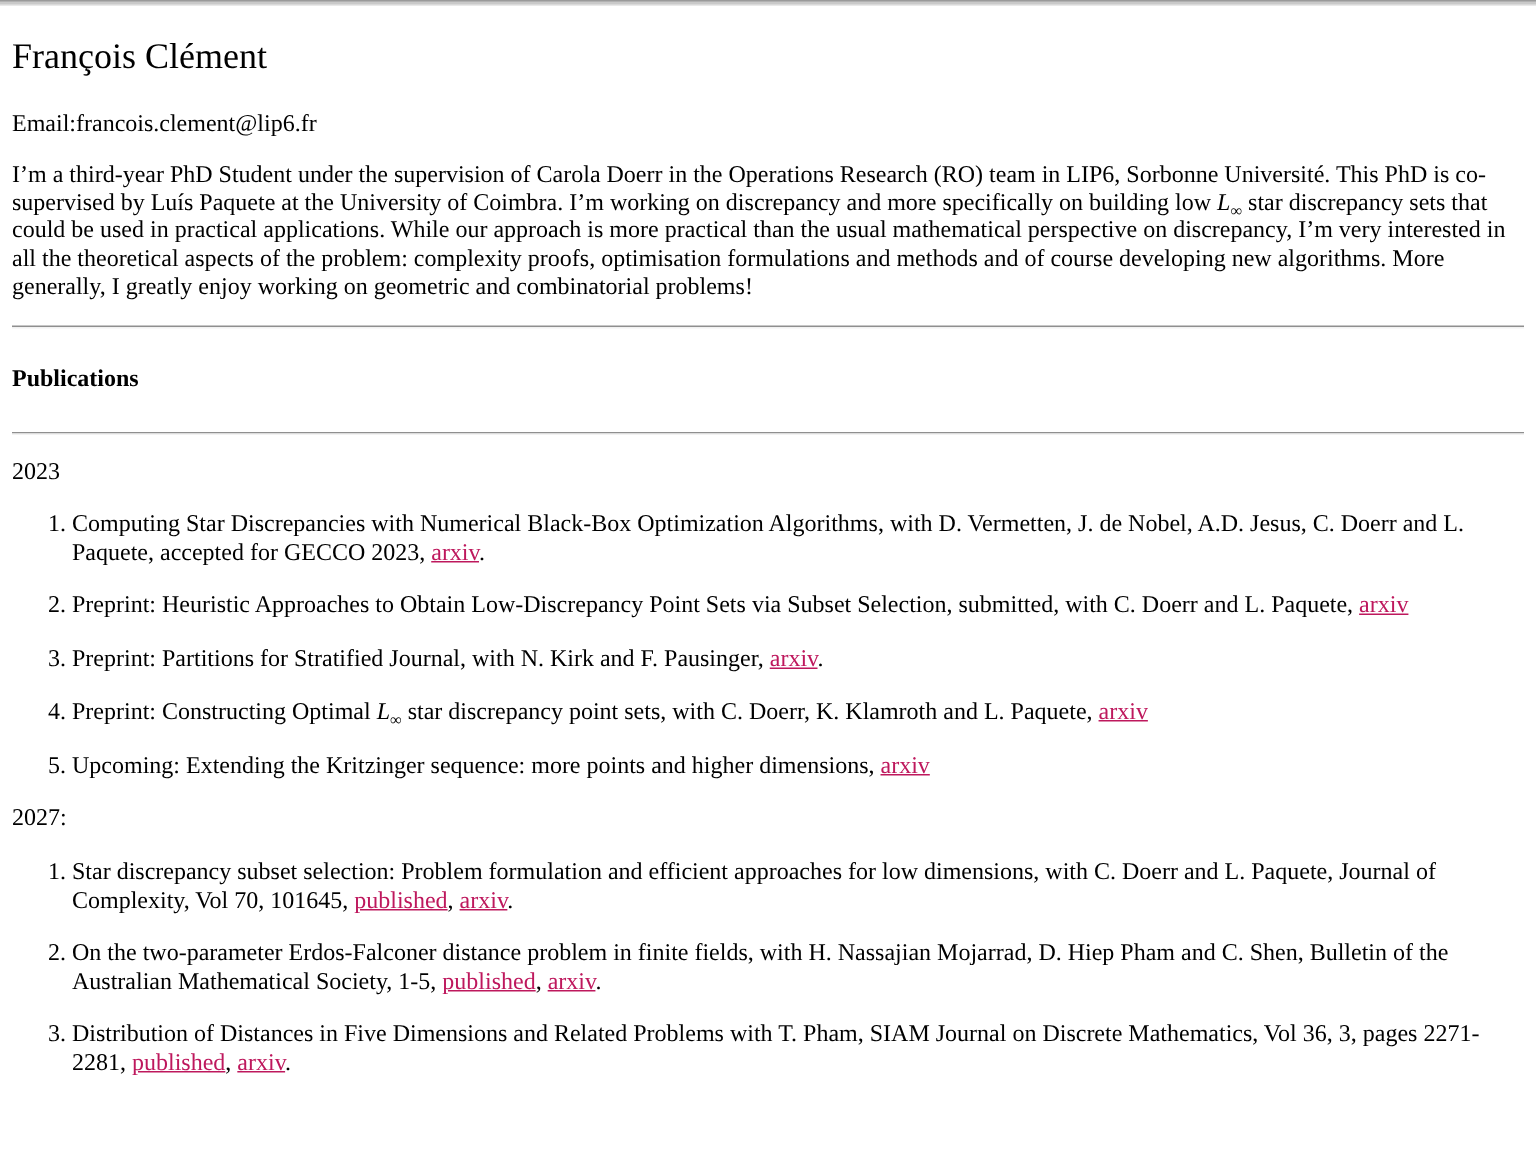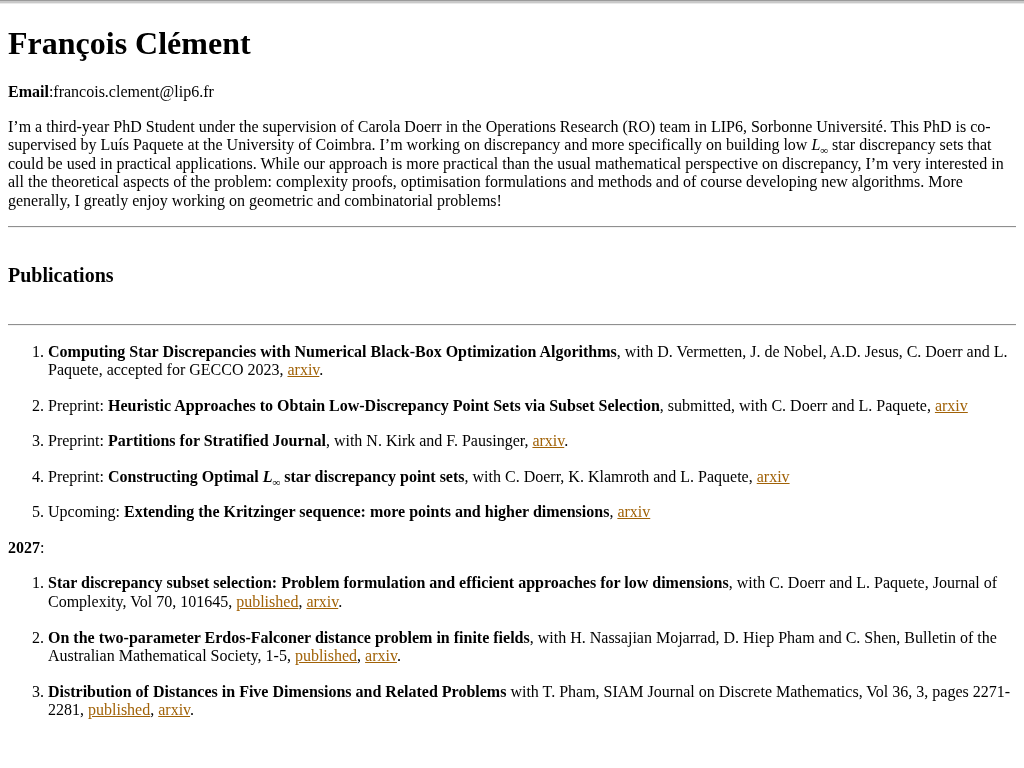--- a/index.html
+++ b/index.html
@@ -14,41 +14,41 @@
   }
   .page { width: 1024px; min-height: 768px; overflow: hidden; }
   .top-rule {
     height: 4px;
     background: #c9c9c9;
     border-top: 1px solid #9a9a9a;
     border-bottom: 1px solid #e9e9e9;
   }
   .content { margin: 0 8px; }
   h1 {
-    font-size: 32px;
-    font-weight: bold;
+    font-size: 24px;
+    font-weight: normal;
     margin: 21px 0;
   }
   h2 {
-    font-size: 20px;
+    font-size: 16px;
     font-weight: bold;
-    margin: 36px 0;
+    margin: 25px 0;
   }
   p { margin: 16px 0; }
   hr {
     border: 0;
     height: 2px;
     border-top: 1px solid #8f8f8f;
     border-bottom: 1px solid #f2f2f2;
     margin: 10px 0;
   }
   ol { margin: 17px 0; padding-left: 40px; }
   li { margin-bottom: 17px; }
-  a { color: #a16207; text-decoration: underline; cursor: pointer; }
-  b { font-weight: bold; }
+  a { color: #be185d; text-decoration: underline; cursor: pointer; }
+  b { font-weight: normal; }
   sub { font-size: 68%; line-height: 0; }
   .math-i { font-style: italic; }
   .year-heading { margin: 16px 0; }
 </style>
 </head>
 <body>
 
 <div class="page">
   <div class="top-rule"></div>
   <div class="content">
@@ -59,20 +59,21 @@
 
     <p class="intro"><span>I’m a third-year PhD Student under the supervision of Carola Doerr in the Operations Research (RO) team in LIP6, Sorbonne Université. This PhD is co-supervised by Luís Paquete at the University of Coimbra. I’m working on discrepancy and more specifically on building low </span><span><i class="math-i">L</i><sub>∞</sub></span><span> star discrepancy sets that could be used in practical applications. While our approach is more practical than the usual mathematical perspective on discrepancy, I’m very interested in all the theoretical aspects of the problem: complexity proofs, optimisation formulations and methods and of course developing new algorithms. More generally, I greatly enjoy working on geometric and combinatorial problems!</span></p>
 
     <hr>
 
     <h2>Publications</h2>
 
     <hr>
 
 
+    <p class="year-heading"><b>2023</b><span></span></p>
 
     <ol>
         <li><b>Computing Star Discrepancies with Numerical Black-Box Optimization Algorithms</b><span>, with D. Vermetten, J. de Nobel, A.D. Jesus, C. Doerr and L. Paquete, accepted for GECCO 2023, </span><a href="#">arxiv</a><span>.</span></li>
         <li><span>Preprint: </span><b>Heuristic Approaches to Obtain Low-Discrepancy Point Sets via Subset Selection</b><span>, submitted, with C. Doerr and L. Paquete, </span><a href="#">arxiv</a></li>
         <li><span>Preprint: </span><b>Partitions for Stratified Journal</b><span>, with N. Kirk and F. Pausinger, </span><a href="#">arxiv</a><span>.</span></li>
         <li><span>Preprint: </span><b>Constructing Optimal </b><b><i class="math-i">L</i><sub>∞</sub></b><b> star discrepancy point sets</b><span>, with C. Doerr, K. Klamroth and L. Paquete, </span><a href="#">arxiv</a></li>
         <li><span>Upcoming: </span><b>Extending the Kritzinger sequence: more points and higher dimensions</b><span>, </span><a href="#">arxiv</a></li>
       </ol>
 
     <p class="year-heading"><b>2027</b><span>:</span></p>

